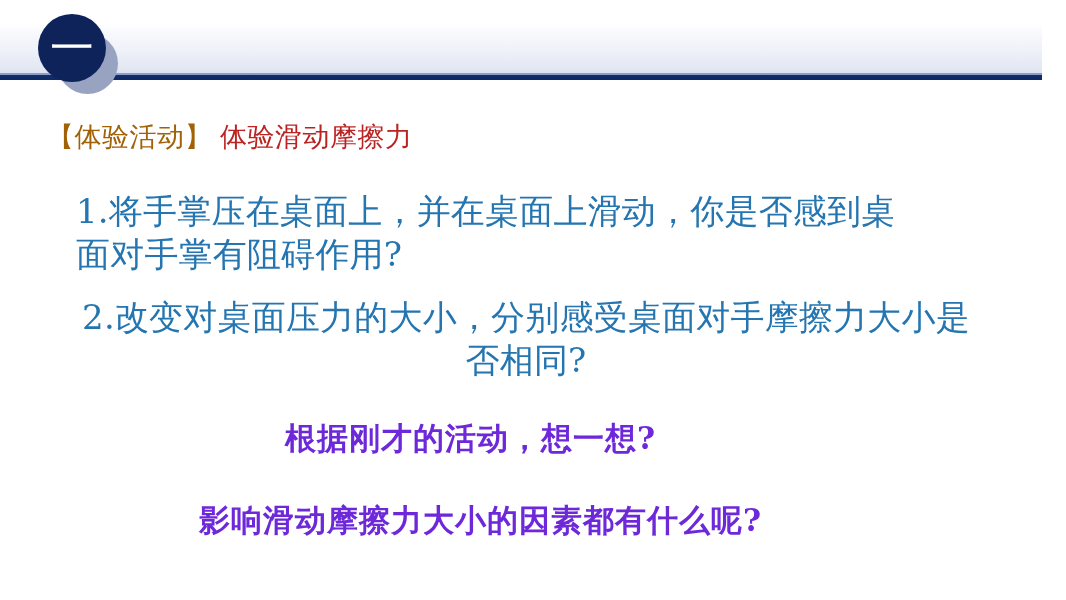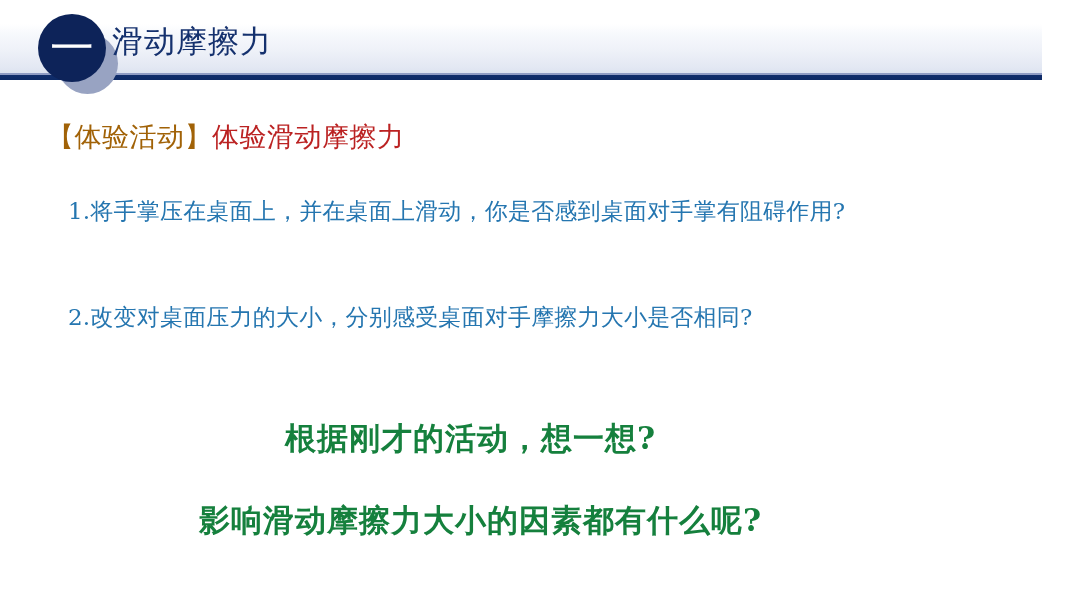--- a/index.html
+++ b/index.html
@@ -111,37 +111,37 @@
     font-size: 27px;
     line-height: 34px;
     white-space: nowrap;
     letter-spacing: 0.5px;
   }
   .activity-heading .tag {
     color: #a16207;
   }
   .activity-heading .subject {
     color: #bb2222;
-    margin-left: 0;
+    margin-left: 8px;
   }
 
   .para {
     position: absolute;
-    left: 68px;
-    font-size: 23px;
+    left: 76px;
+    font-size: 34px;
     line-height: 43px;
     color: #2576b0;
     letter-spacing: 0.2px;
   }
   .para-1 { top: 94px;  width: 830px; }
-  .para-2 { top: 200px; width: 900px; }
+  .para-2 { top: 200px; width: 900px; text-align: center; }
 
   .question {
     position: absolute;
-    color: #15803d;
+    color: #6d28d9;
     font-size: 31px;
     line-height: 40px;
     font-weight: bold;
     letter-spacing: 1px;
     white-space: nowrap;
   }
   .q-1 { left: 285px; top: 322px; }
   .q-2 { left: 175px; top: 404px; margin-left: 24px; }
 </style>
 </head>
@@ -149,21 +149,20 @@
 
 <div id="slide">
 
   <div class="header-band"></div>
   <div class="header-rule"></div>
 
   <div class="badge-shadow"></div>
   <div class="badge-circle"></div>
   <div class="badge-glyph">一</div>
 
-  <div class="header-title">滑动摩擦力</div>
 
   <div class="content">
 
     <div class="activity-heading">
       <span class="tag">【体验活动】</span><span class="subject">体验滑动摩擦力</span>
     </div>
 
     <div class="para para-1">1.将手掌压在桌面上，并在桌面上滑动，你是否感到桌面对手掌有阻碍作用?</div>
 
     <div class="para para-2">2.改变对桌面压力的大小，分别感受桌面对手摩擦力大小是否相同?</div>

